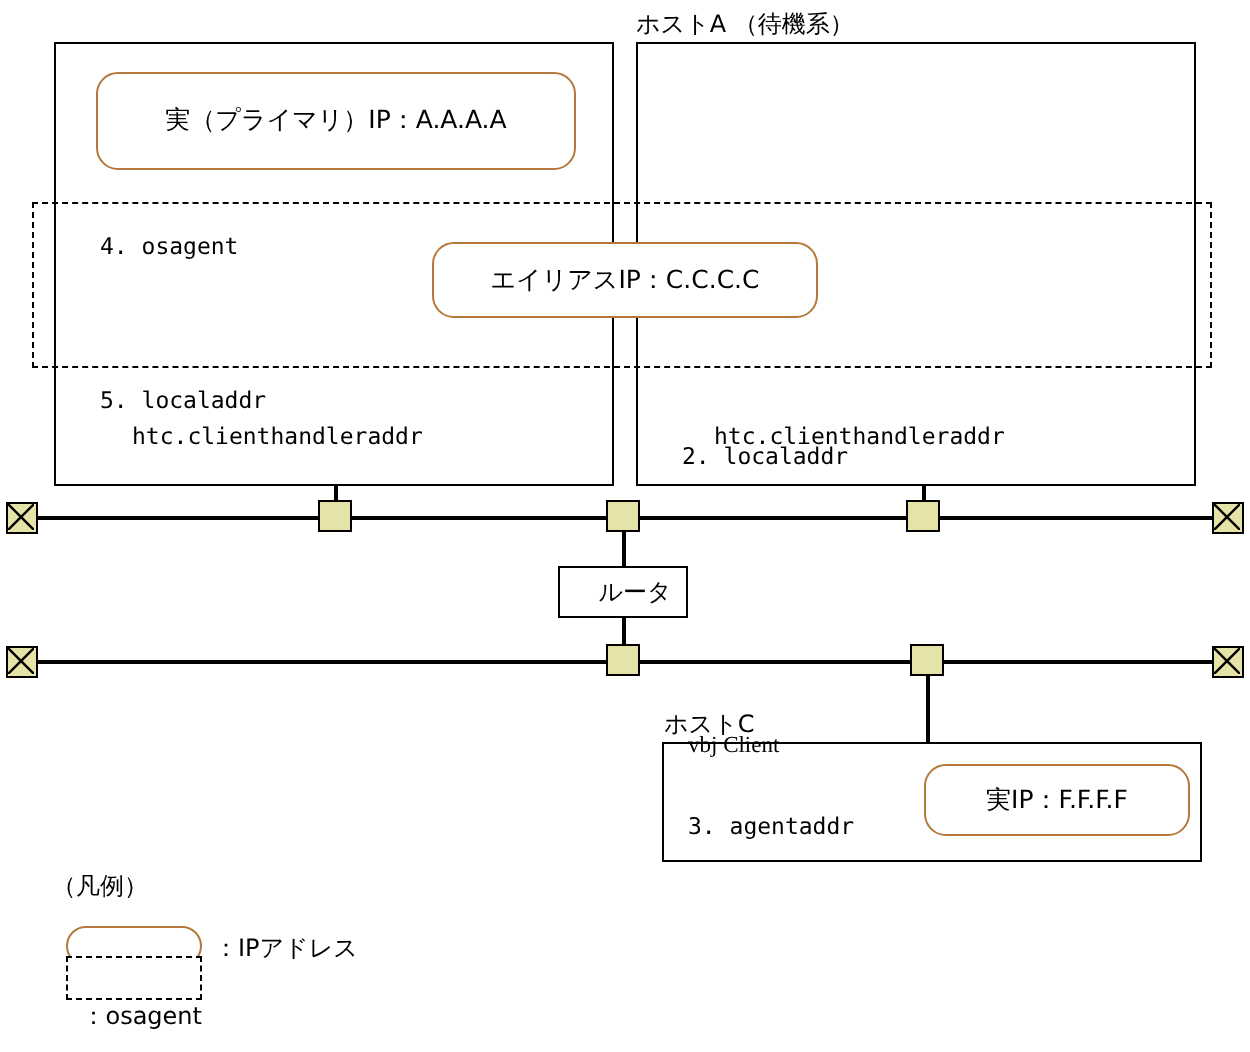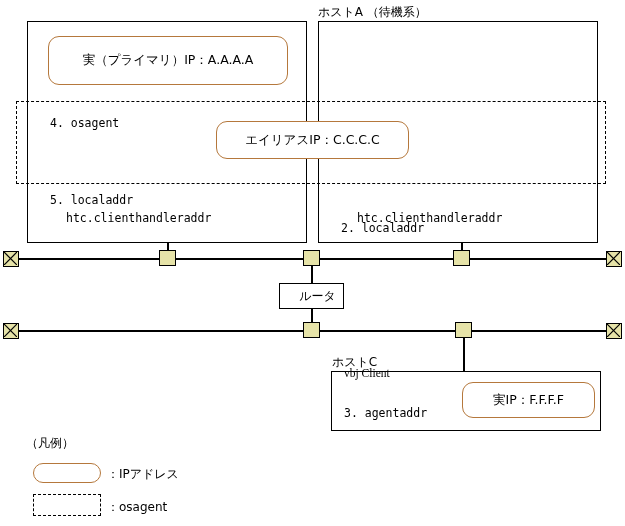--- a/index.html
+++ b/index.html
@@ -220,18 +220,18 @@
     <span>実IP：F.F.F.F</span>
   </div>
 
   <div class="abs legend-title" style="left:26px; top:435px;">（凡例）</div>
 
   <div class="abs legend-row" style="left:33px; top:463px;">
     <div class="legend-bubble"></div>
     <div class="legend-text">：IPアドレス</div>
   </div>
 
-  <div class="abs legend-row" style="left:33px; top:494px;">
+  <div class="abs legend-row" style="left:33px; top:478px;flex-direction:column;">
     <div class="legend-dashed"></div>
     <div class="legend-text">：osagent</div>
   </div>
 
 </div>
 
 </body></html>

